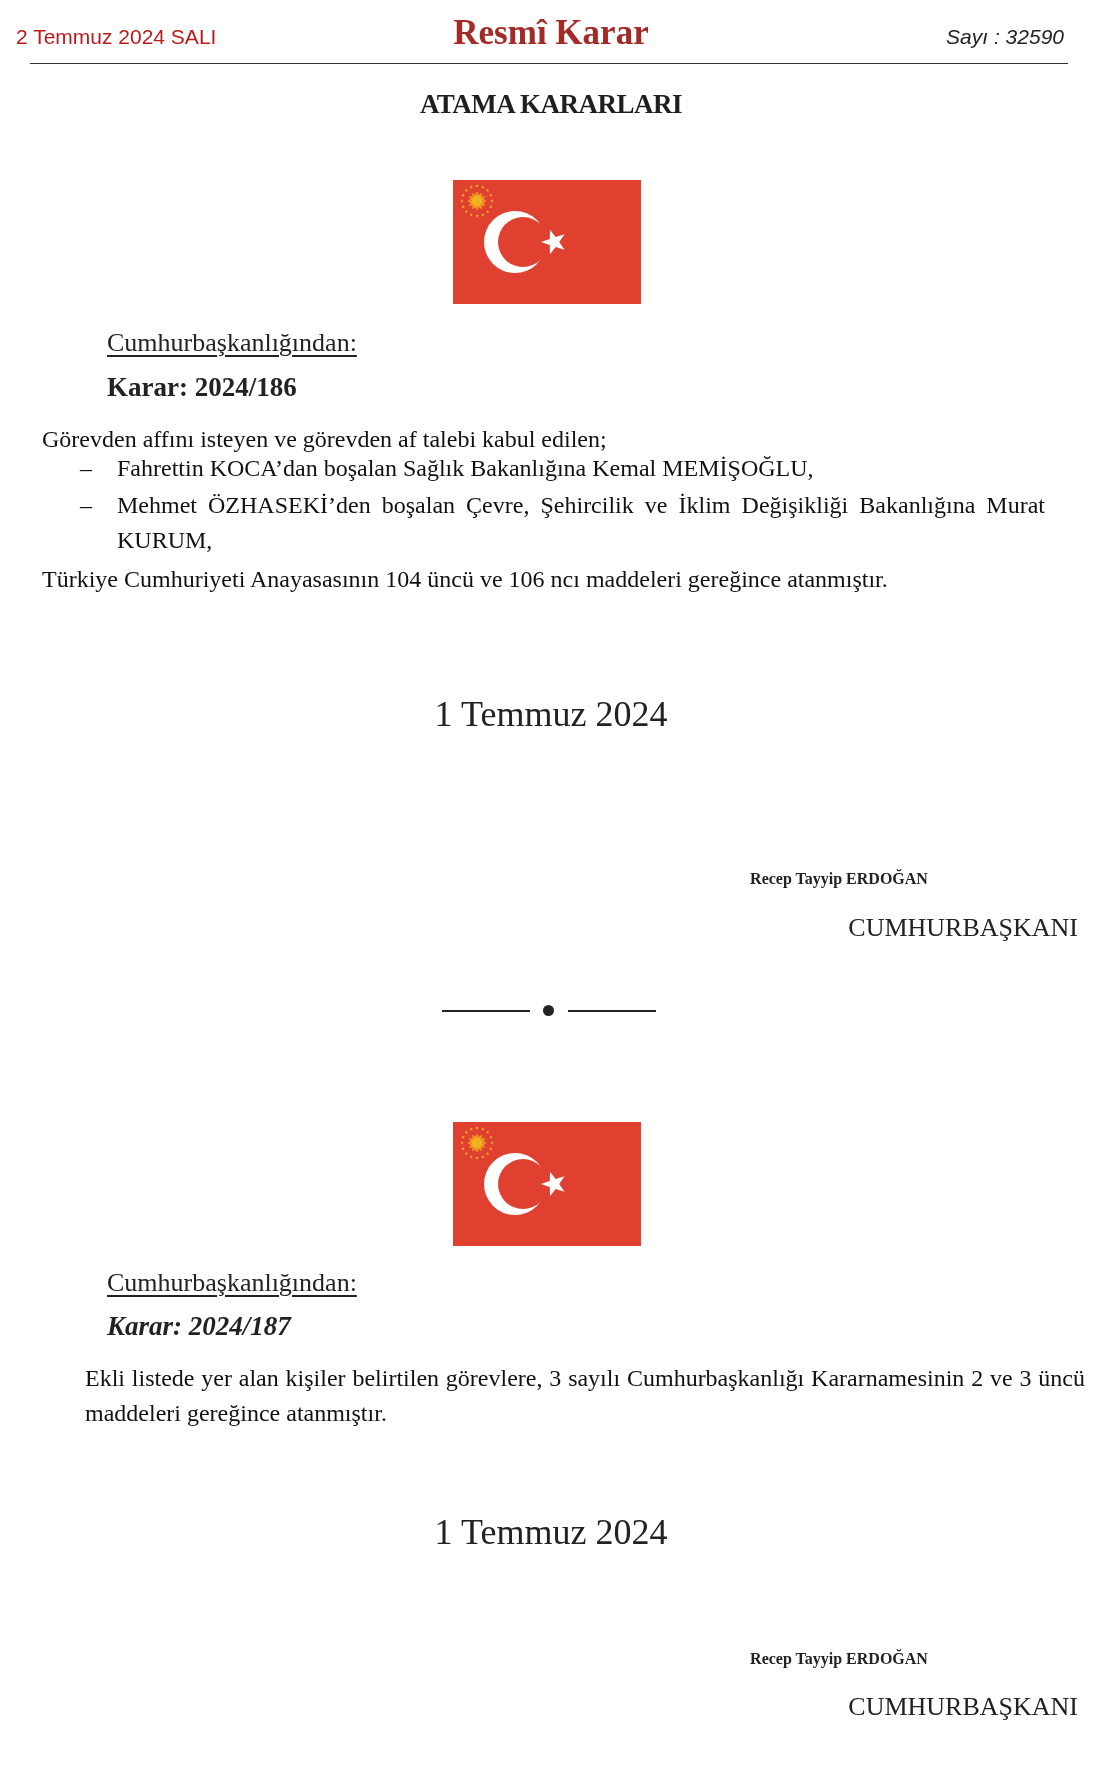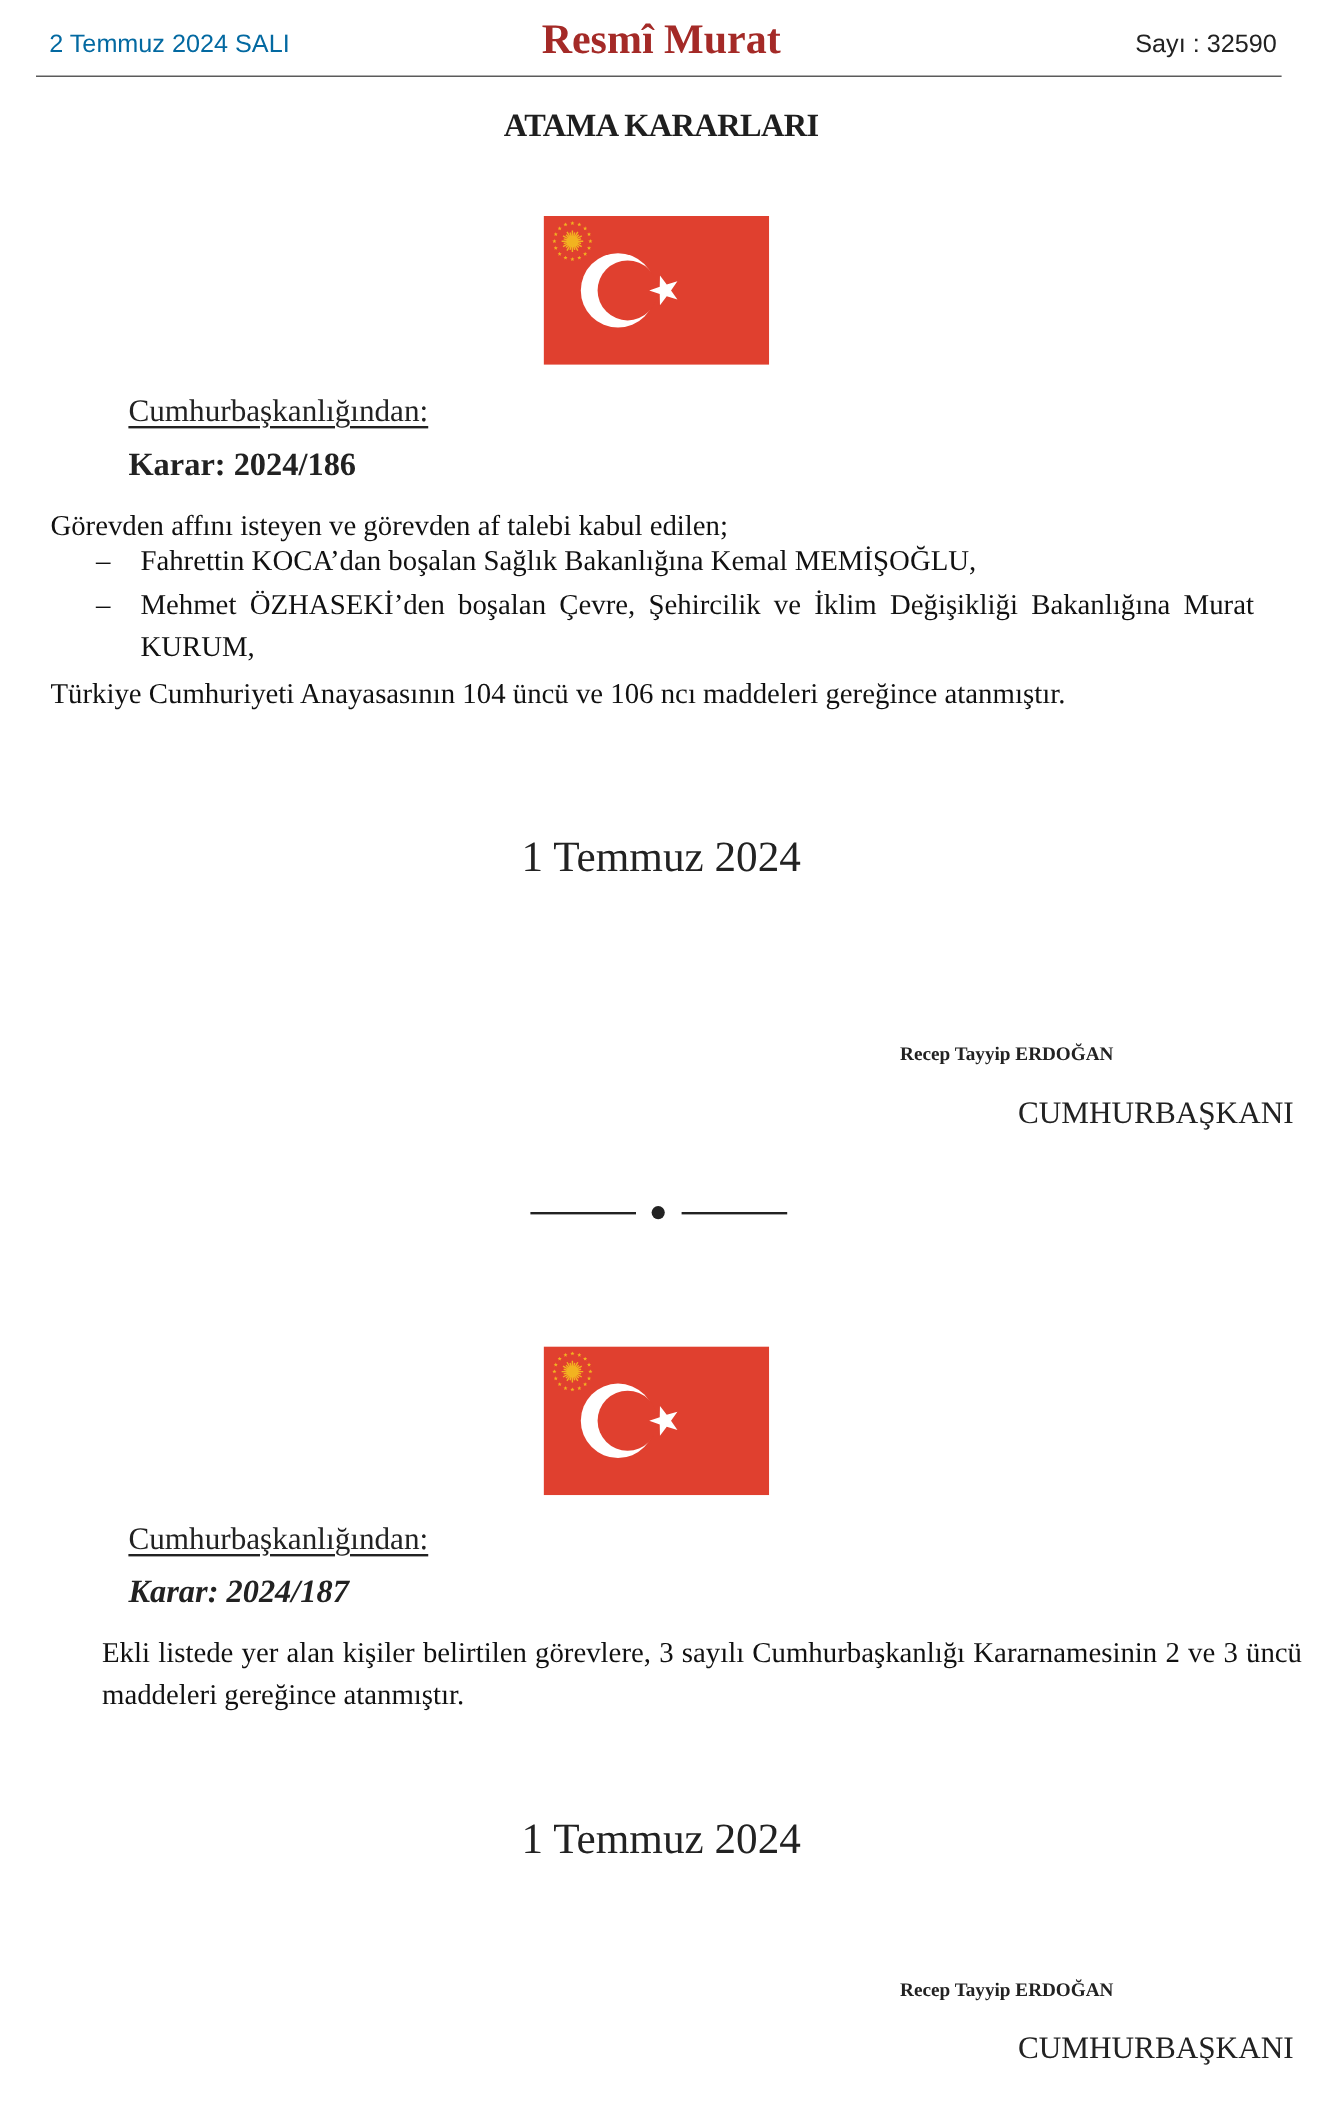--- a/index.html
+++ b/index.html
@@ -2,23 +2,23 @@
 <html><head>
 <meta charset="utf-8">
 <style>
   html, body { margin: 0; padding: 0; background: #ffffff; }
   body { width: 1102px; height: 1766px; position: relative; overflow: hidden; color: #1f1f1f; }
   .abs { position: absolute; }
   .sans { font-family: "Liberation Sans", "DejaVu Sans", sans-serif; }
   .serif { font-family: "Liberation Serif", "DejaVu Serif", serif; }
 
   
-  #hdr-date { left: 41px; top: 24px; font-size: 21px; line-height: 26px; color: #0369a1; white-space: nowrap; }
+  #hdr-date { left: 16px; top: 24px; font-size: 21px; line-height: 26px; color: #b91c1c; white-space: nowrap; }
   #hdr-title { left: 0; width: 1102px; top: 13px; text-align: center; font-size: 35px; line-height: 40px; font-weight: bold; color: #a42a27; white-space: nowrap; }
-  #hdr-issue { right: 38px; top: 24px; font-size: 21px; line-height: 26px; color: #222; white-space: nowrap; }
+  #hdr-issue { right: 38px; top: 24px; font-size: 21px; line-height: 26px; color: #222; white-space: nowrap; font-style: italic; }
   #hdr-rule { left: 30px; top: 63px; width: 1038px; height: 0; border-top: 1.5px solid #333; }
 
   #page-heading { left: 0; width: 1102px; top: 84px; text-align: center; font-size: 27px; line-height: 40px; font-weight: bold; color: #1f1f1f; letter-spacing: -0.5px; white-space: nowrap; }
 
   
   .flag { left: 453px; width: 188px; height: 124px; }
   .flag svg { display: block; }
 
   .authority { left: 107px; font-size: 26px; line-height: 34px; text-decoration: underline; text-decoration-thickness: 1.5px; text-underline-offset: 4px; color: #222; white-space: nowrap; }
   .decision-no { left: 107px; font-size: 27px; line-height: 32px; font-weight: bold; color: #222; white-space: nowrap; }
@@ -37,21 +37,21 @@
   #separator { left: 442px; top: 1001px; width: 216px; height: 18px; }
   #separator .line { position: absolute; top: 9px; height: 0; border-top: 2.5px solid #222; width: 88px; }
   #separator .l { left: 0; }
   #separator .r { left: 126px; }
   #separator .dot { position: absolute; left: 101px; top: 4px; width: 11px; height: 11px; border-radius: 50%; background: #222; }
 </style>
 </head>
 <body>
 
 <div id="hdr-date" class="abs sans">2 Temmuz 2024 SALI</div>
-<div id="hdr-title" class="abs serif">Resmî Murat</div>
+<div id="hdr-title" class="abs serif">Resmî Karar</div>
 <div id="hdr-issue" class="abs sans">Sayı : 32590</div>
 <div id="hdr-rule" class="abs"></div>
 
 <div id="page-heading" class="abs serif">ATAMA KARARLARI</div>
 
 <div class="abs flag" style="top:180px;">
   <svg class="flag-svg" width="188" height="124" viewBox="0 0 188 124">
       <rect x="0" y="0" width="188" height="124" fill="#e0402f"></rect>
       <circle cx="62" cy="62" r="31" fill="#ffffff"></circle>
       <circle cx="70" cy="62" r="25" fill="#e0402f"></circle>

